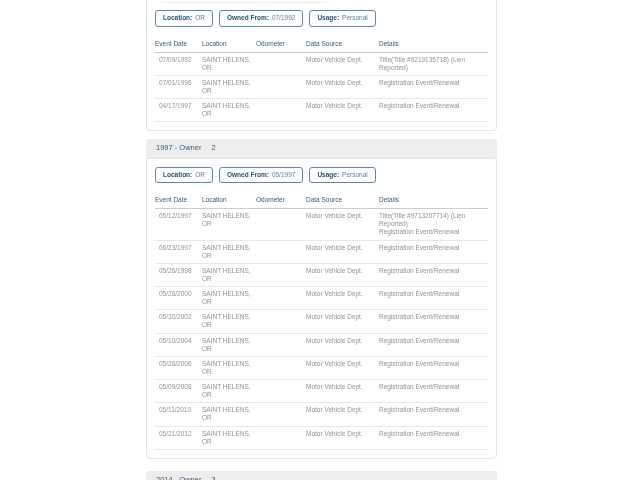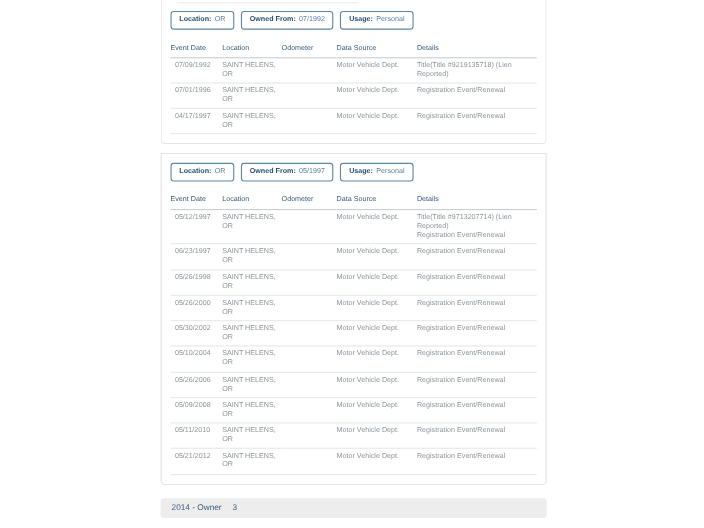--- a/index.html
+++ b/index.html
@@ -168,20 +168,23 @@
     <td class="c-det">
                   <div>Registration Event/Renewal</div>
                 </td>
   </tr>
 </tbody>
       </table>
     </div>
   </section>
 
   <section class="owner-section">
+    <div class="section-band">
+      <span class="band-title">1997 - Owner</span><span class="band-num">2</span>
+    </div>
     <div class="owner-card">
       <div class="badges">
   <div class="badge">
     <span class="bl">Location:</span><span class="bv">OR</span>
   </div>
 
   <div class="badge">
     <span class="bl">Owned From:</span><span class="bv">05/1997</span>
   </div>
 

